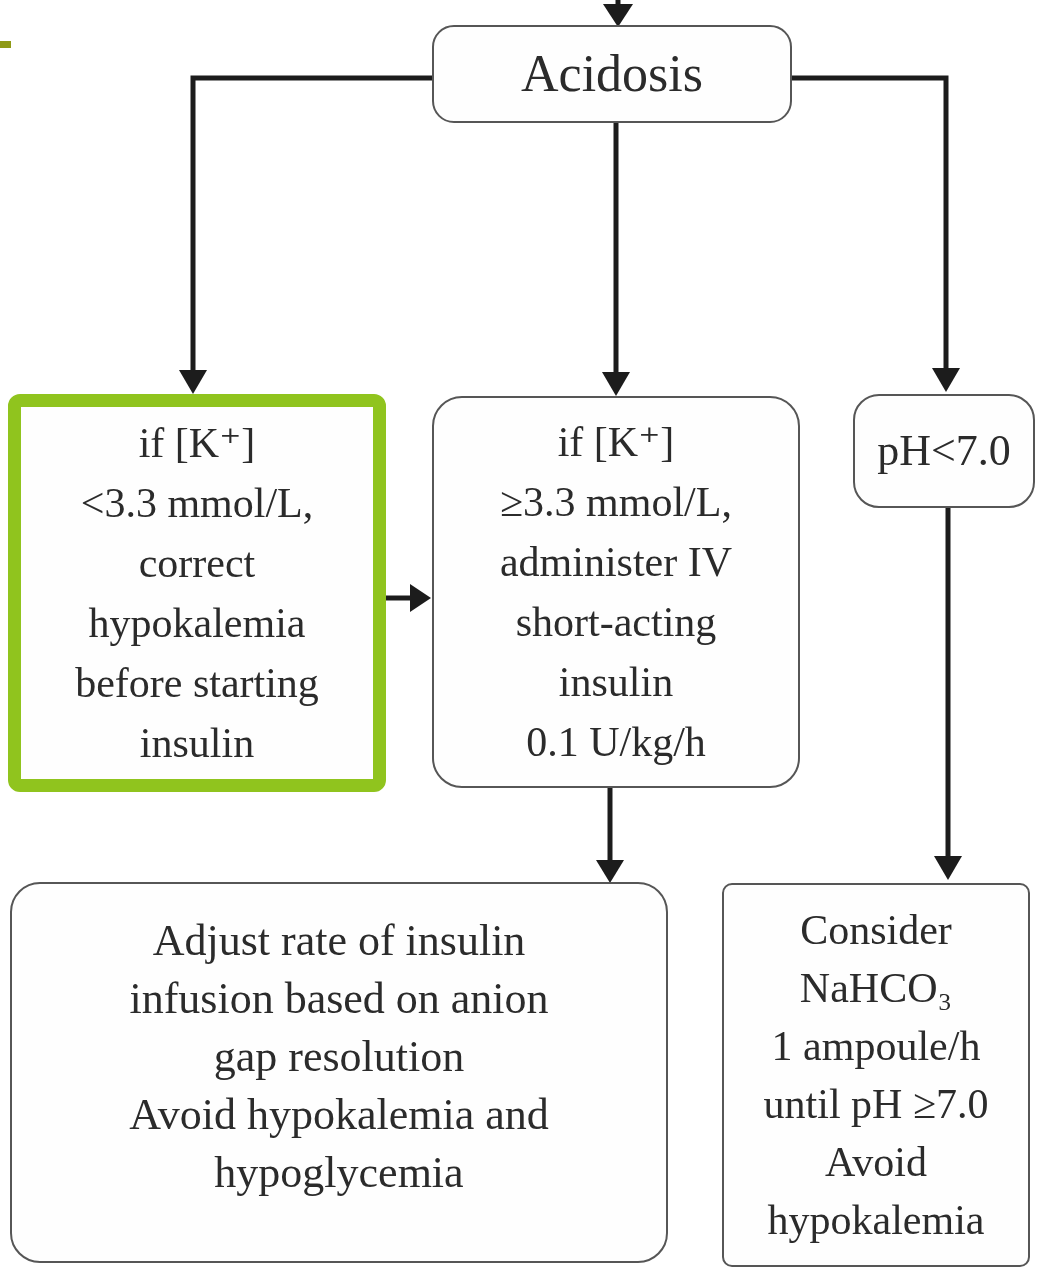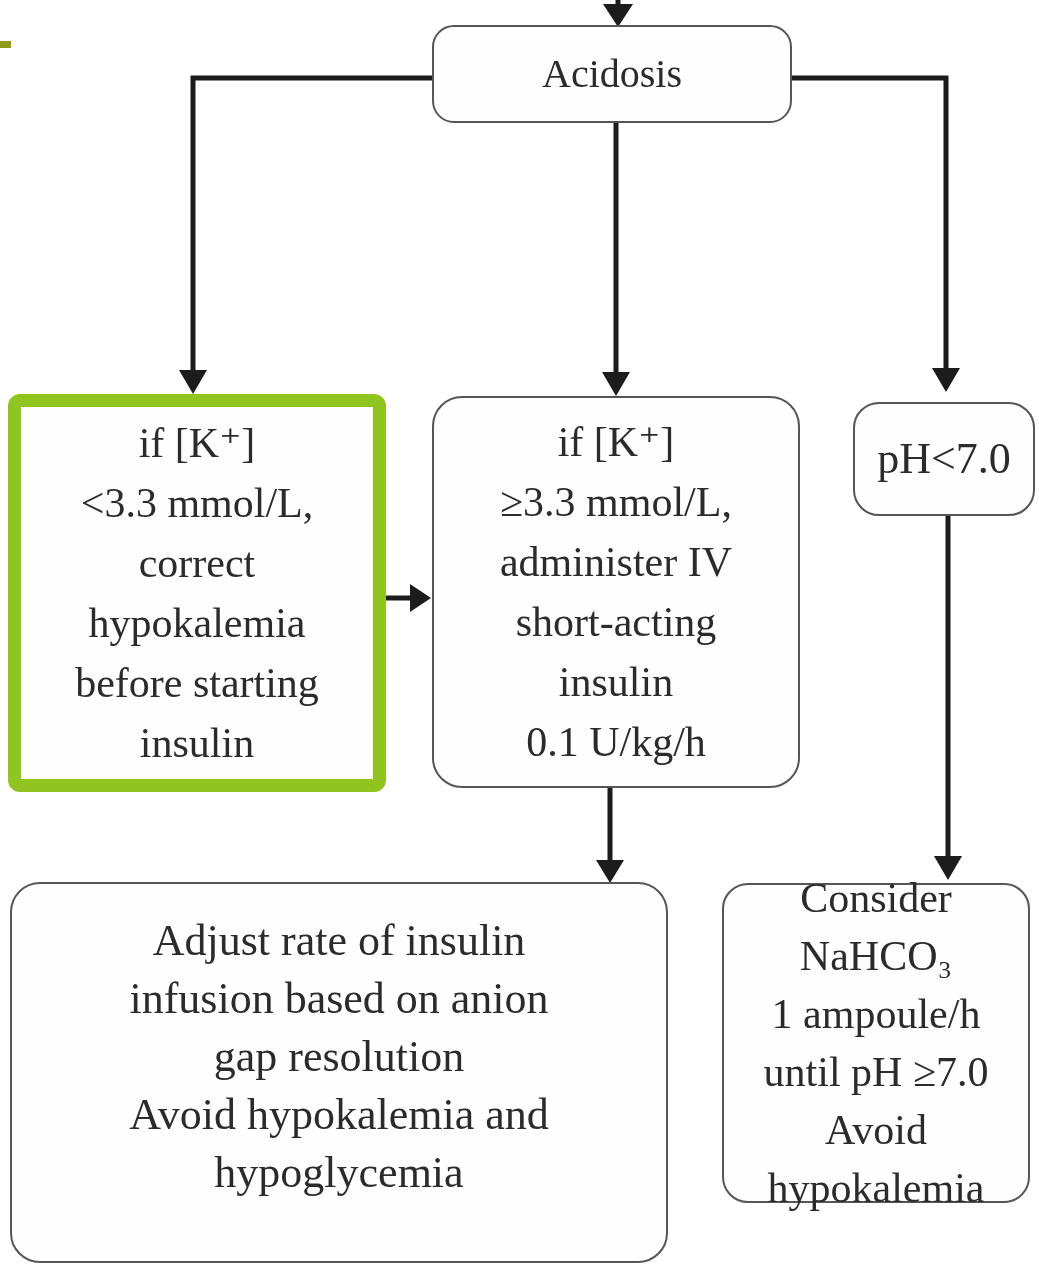--- a/index.html
+++ b/index.html
@@ -43,43 +43,43 @@
     display: flex;
     align-items: center;
     justify-content: center;
     text-align: center;
     white-space: pre-line;
     line-height: 60px;
     font-size: 42px;
   }
   .node-acidosis {
     left: 432px; top: 25px; width: 360px; height: 98px;
-    border-radius: 22px; font-size: 40px;
+    border-radius: 22px; font-size: 52px;
   }
   .node-hypokalemia {
     left: 8px; top: 394px; width: 378px; height: 398px;
     border: 13px solid var(--highlight-green);
     border-radius: 12px;
   }
   .node-insulin {
     left: 432px; top: 396px; width: 368px; height: 392px;
     border-radius: 30px;
   }
   .node-ph {
     left: 853px; top: 394px; width: 182px; height: 114px;
-    border-radius: 26px; font-size: 44px; margin-top: 8px;
+    border-radius: 26px; font-size: 44px;
   }
   .node-adjust {
     left: 10px; top: 882px; width: 658px; height: 381px;
     border-radius: 30px; font-size: 44px; line-height: 58px;
     align-items: flex-start; padding-top: 28px;
   }
   .node-bicarb {
-    left: 722px; top: 883px; width: 308px; height: 320px;
-    border-radius: 26px; line-height: 58px;
+    left: 722px; top: 883px; width: 308px; height: 384px;
+    border-radius: 10px; line-height: 58px;
   }
   .olive-dash {
     position: absolute;
     left: 0; top: 41px; width: 11px; height: 7px;
     background: var(--olive-dash);
   }
 </style>
 </head>
 <body>
 

